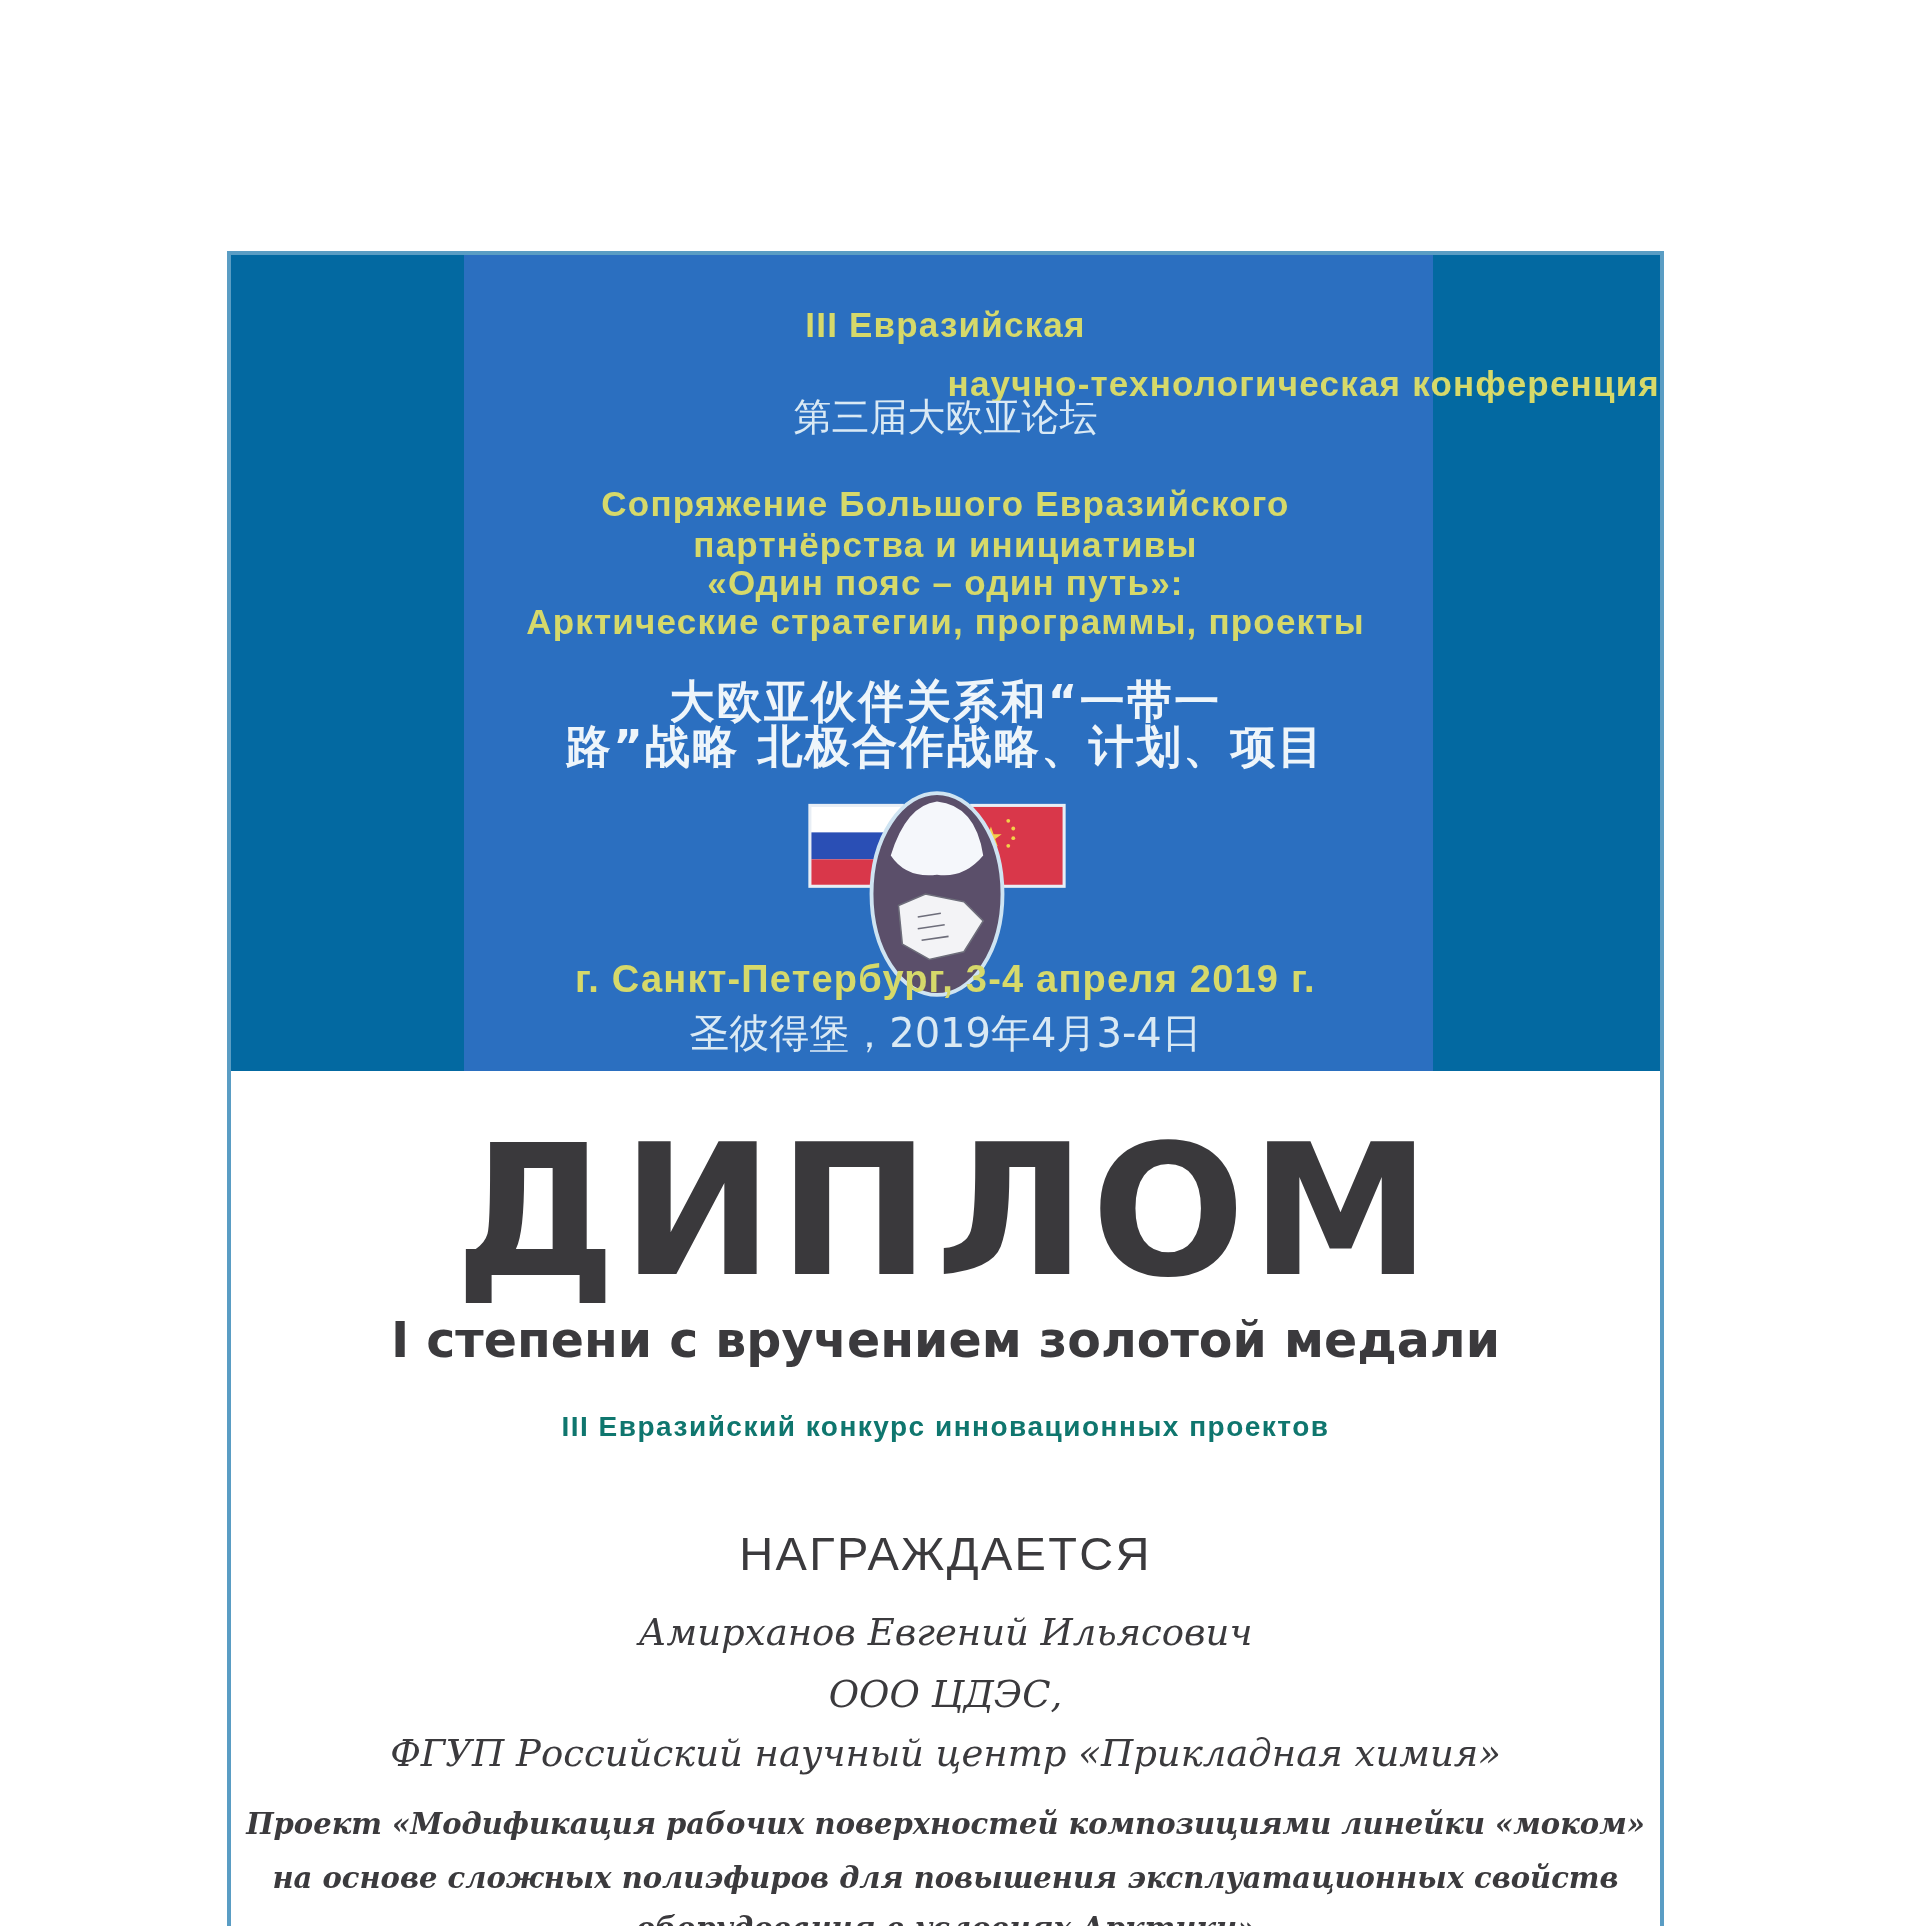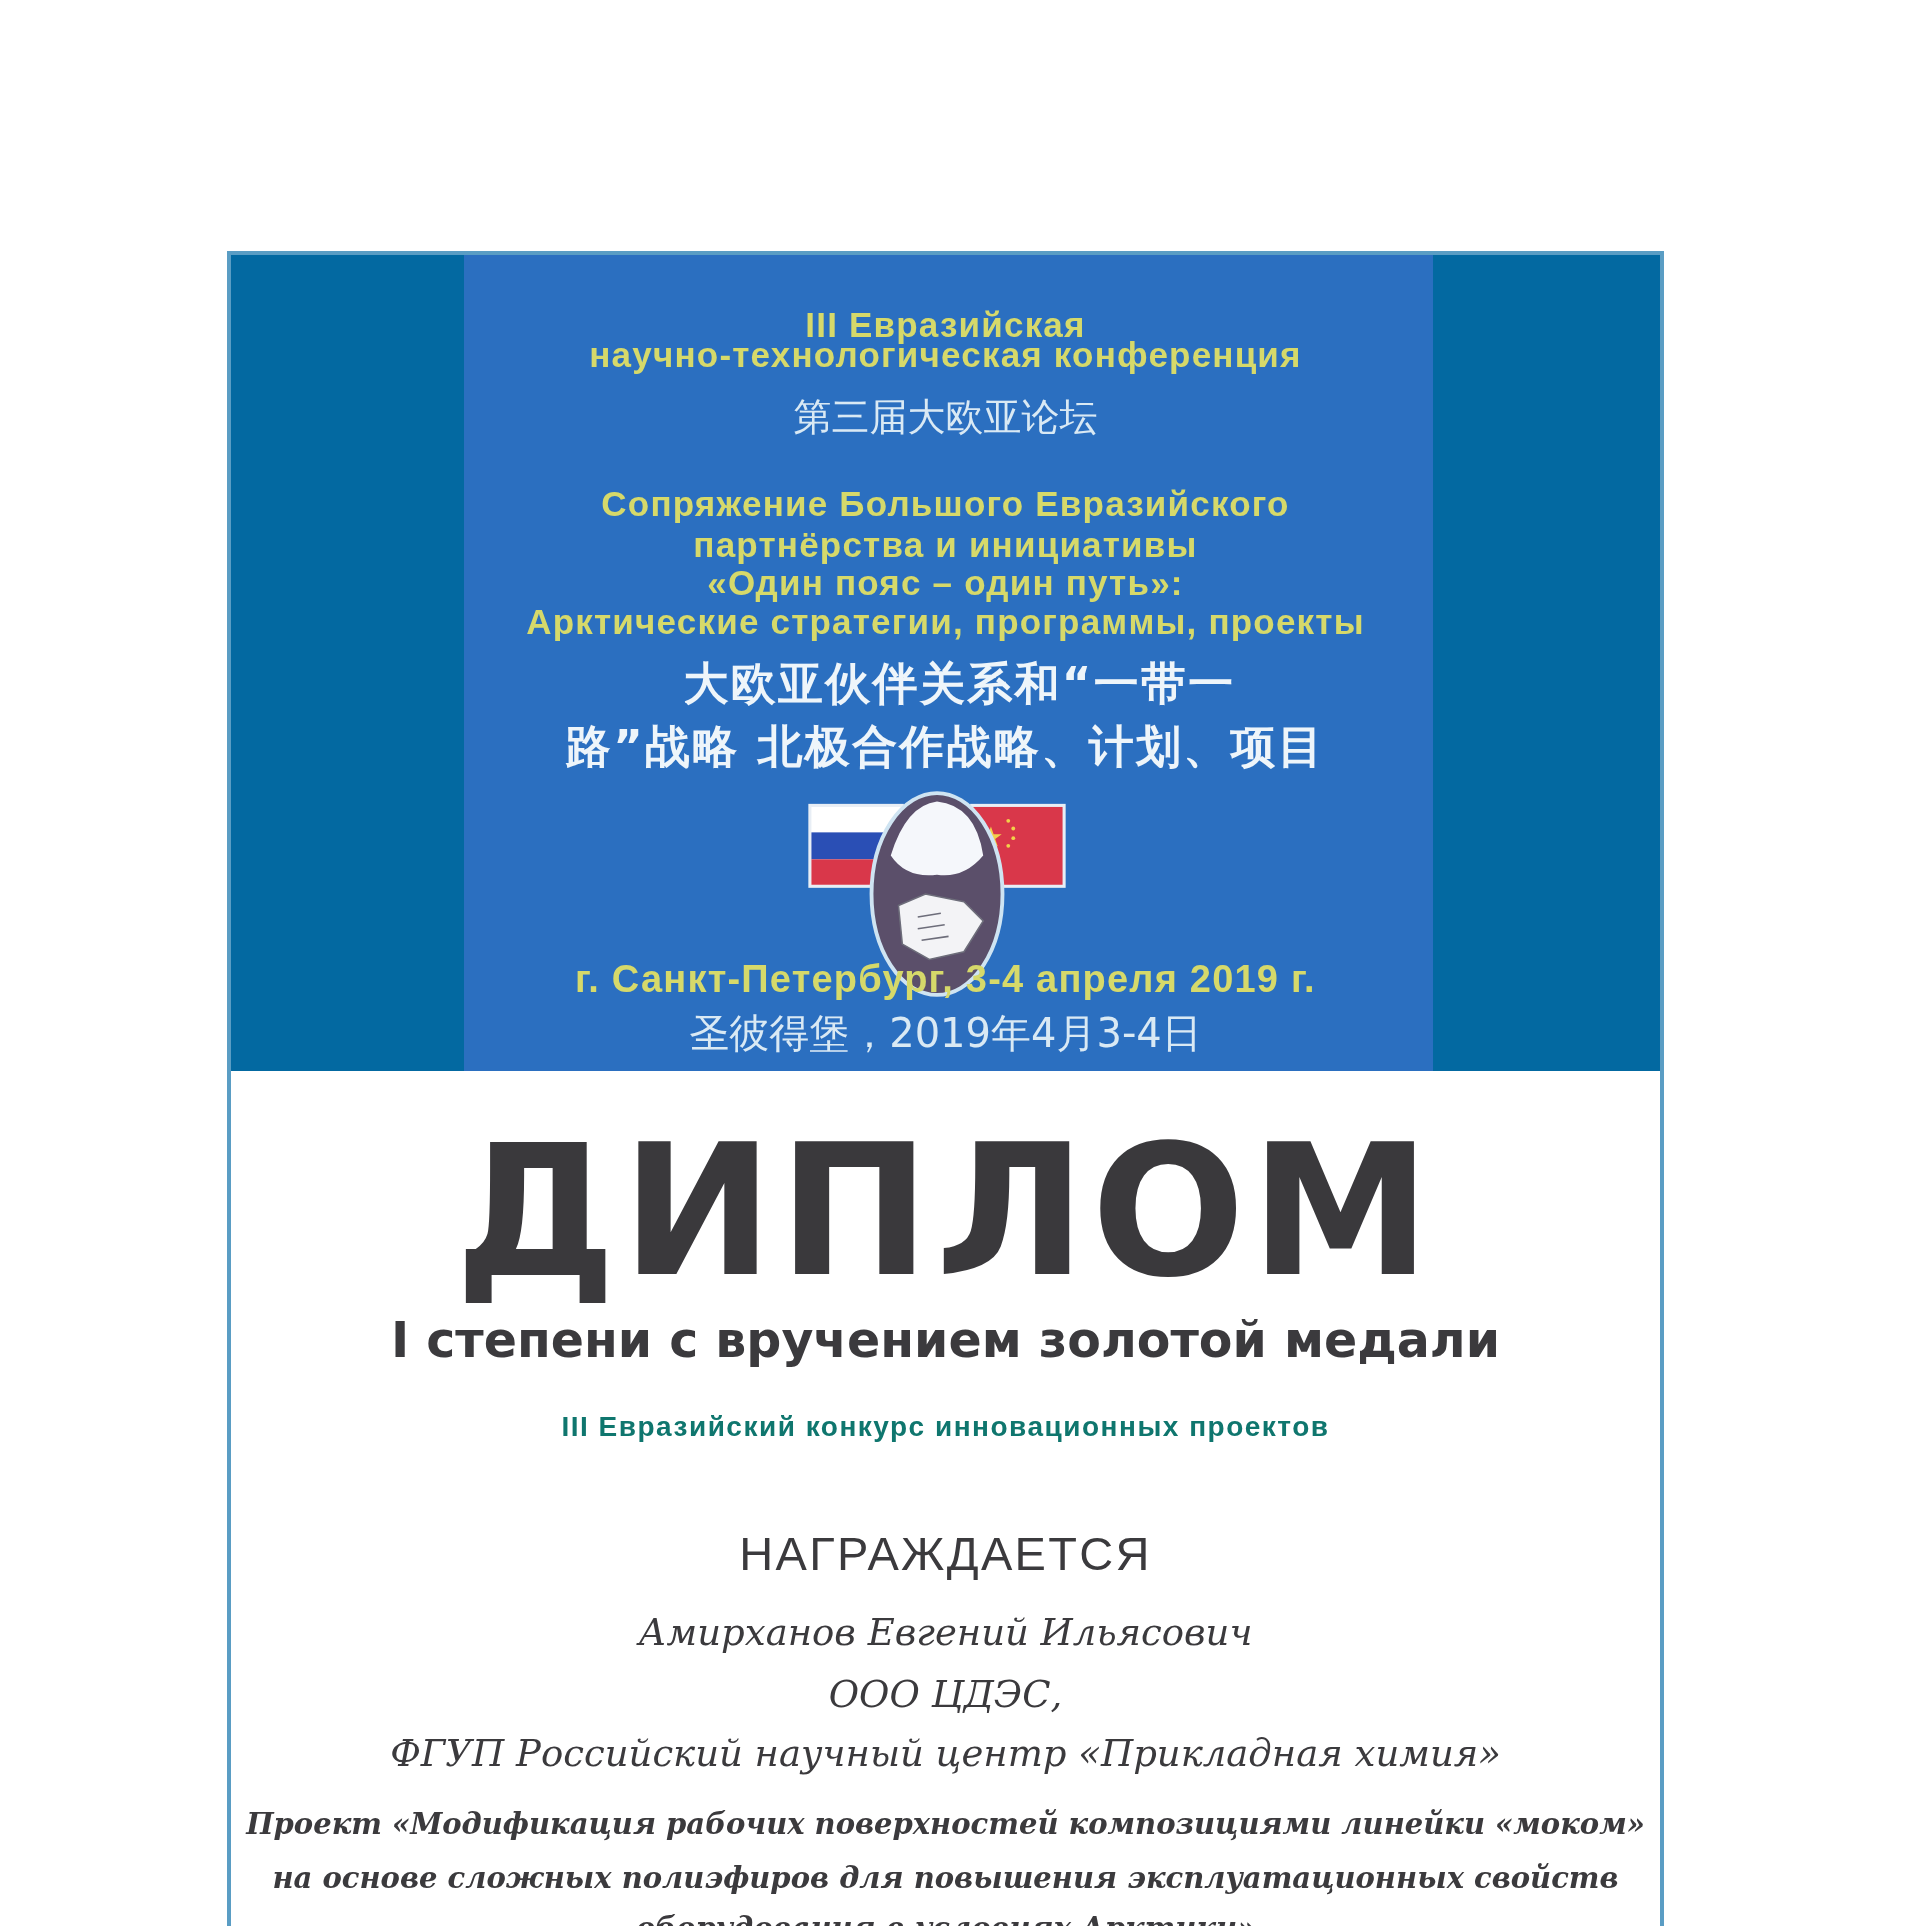--- a/index.html
+++ b/index.html
@@ -28,28 +28,28 @@
 </style>
 </head>
 <body>
 
 <div class="frame">
 
   <div class="header">
     <div class="panel"></div>
 
     <div class="h-line ru" style="top:50px;">III Евразийская</div>
-    <div class="h-line ru" style="top:80px;">научно-технологическая конференция</div>
+    <div class="h-line ru" style="top:109px;text-align:right;">научно-технологическая конференция</div>
     <div class="h-line cn" style="top:137px;">第三届大欧亚论坛</div>
 
     <div class="h-line ru" style="top:229px;">Сопряжение Большого Евразийского</div>
     <div class="h-line ru" style="top:270px;">партнёрства и инициативы</div>
     <div class="h-line ru" style="top:347px;">Арктические стратегии, программы, проекты</div>
     <div class="h-line ru" style="top:308px;">«Один пояс – один путь»:</div>
-    <div class="h-line cn-big" style="top:399px;padding-left:14px;">大欧亚伙伴关系和“一带一</div>
+    <div class="h-line cn-big" style="top:417px;">大欧亚伙伴关系和“一带一</div>
     <div class="h-line cn-big" style="top:462px;">路”战略 北极合作战略、计划、项目</div>
 
     <svg class="logo" viewBox="0 0 700 540">
 
       <g>
         <rect x="20" y="40" width="240" height="210" fill="#fff" stroke="#e8eef5" stroke-width="8"></rect>
         <rect x="24" y="110" width="232" height="70" fill="#2a4fb5"></rect>
         <rect x="24" y="180" width="232" height="66" fill="#d9374a"></rect>
       </g>
 

